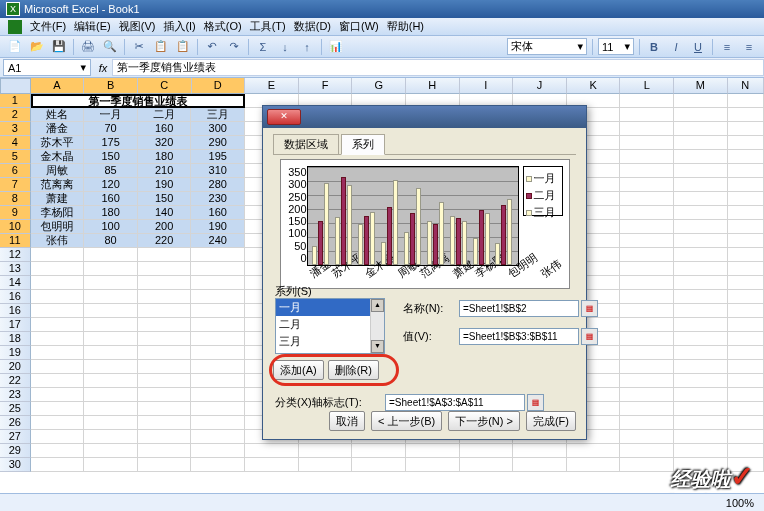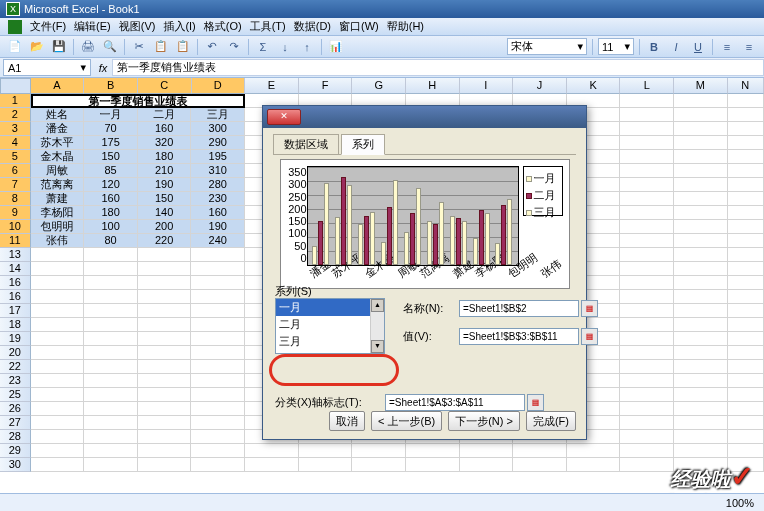--- a/index.html
+++ b/index.html
@@ -340,20 +340,37 @@
       <div class="cell" style="width:56px"></div>
       <div class="cell" style="width:56px"></div>
       <div class="cell" style="width:56px"></div>
       <div class="cell" style="width:56px"></div>
       <div class="cell" style="width:56px"></div>
       <div class="cell" style="width:56px"></div>
       <div class="cell" style="width:56px"></div>
       <div class="cell" style="width:38px"></div>
     </div>
     <div class="row">
+      <div class="rowhead">12</div>
+      <div class="cell" style="width:56px"></div>
+      <div class="cell" style="width:56px"></div>
+      <div class="cell" style="width:56px"></div>
+      <div class="cell" style="width:56px"></div>
+      <div class="cell" style="width:56px"></div>
+      <div class="cell" style="width:56px"></div>
+      <div class="cell" style="width:56px"></div>
+      <div class="cell" style="width:56px"></div>
+      <div class="cell" style="width:56px"></div>
+      <div class="cell" style="width:56px"></div>
+      <div class="cell" style="width:56px"></div>
+      <div class="cell" style="width:56px"></div>
+      <div class="cell" style="width:56px"></div>
+      <div class="cell" style="width:38px"></div>
+    </div>
+    <div class="row">
       <div class="rowhead">13</div>
       <div class="cell" style="width:56px"></div>
       <div class="cell" style="width:56px"></div>
       <div class="cell" style="width:56px"></div>
       <div class="cell" style="width:56px"></div>
       <div class="cell" style="width:56px"></div>
       <div class="cell" style="width:56px"></div>
       <div class="cell" style="width:56px"></div>
       <div class="cell" style="width:56px"></div>
       <div class="cell" style="width:56px"></div>
@@ -545,37 +562,20 @@
       <div class="cell" style="width:56px"></div>
       <div class="cell" style="width:56px"></div>
       <div class="cell" style="width:56px"></div>
       <div class="cell" style="width:56px"></div>
       <div class="cell" style="width:56px"></div>
       <div class="cell" style="width:56px"></div>
       <div class="cell" style="width:38px"></div>
     </div>
     <div class="row">
       <div class="rowhead">27</div>
-      <div class="cell" style="width:56px"></div>
-      <div class="cell" style="width:56px"></div>
-      <div class="cell" style="width:56px"></div>
-      <div class="cell" style="width:56px"></div>
-      <div class="cell" style="width:56px"></div>
-      <div class="cell" style="width:56px"></div>
-      <div class="cell" style="width:56px"></div>
-      <div class="cell" style="width:56px"></div>
-      <div class="cell" style="width:56px"></div>
-      <div class="cell" style="width:56px"></div>
-      <div class="cell" style="width:56px"></div>
-      <div class="cell" style="width:56px"></div>
-      <div class="cell" style="width:56px"></div>
-      <div class="cell" style="width:38px"></div>
-    </div>
-    <div class="row">
-      <div class="rowhead">28</div>
       <div class="cell" style="width:56px"></div>
       <div class="cell" style="width:56px"></div>
       <div class="cell" style="width:56px"></div>
       <div class="cell" style="width:56px"></div>
       <div class="cell" style="width:56px"></div>
       <div class="cell" style="width:56px"></div>
       <div class="cell" style="width:56px"></div>
       <div class="cell" style="width:56px"></div>
       <div class="cell" style="width:56px"></div>
       <div class="cell" style="width:56px"></div>
@@ -727,20 +727,24 @@
     <div class="fld" style="top:172px;left:140px">
       <div class="fldlbl">名称(N):</div>
       <input class="fldinp" value="=Sheet1!$B$2" style="">
       <div class="refbtn">▦</div>
     </div>
     <div class="fld" style="top:200px;left:140px">
       <div class="fldlbl">值(V):</div>
       <input class="fldinp" value="=Sheet1!$B$3:$B$11" style="">
       <div class="refbtn">▦</div>
     </div>
+    <div class="btngrp">
+      <button class="btn">添加(A)</button>
+      <button class="btn">删除(R)</button>
+    </div>
     <div class="redring"></div>
     <div class="fld" style="top:266px;left:12px">
       <div style="width:110px">分类(X)轴标志(T):</div>
       <input class="fldinp" style="width: 140px;" value="=Sheet1!$A$3:$A$11">
       <div class="refbtn">▦</div>
     </div>
     <div class="dlgbtns">
       <button class="btn">取消</button>
       <button class="btn">&lt; 上一步(B)</button>
       <button class="btn">下一步(N) &gt;</button>

